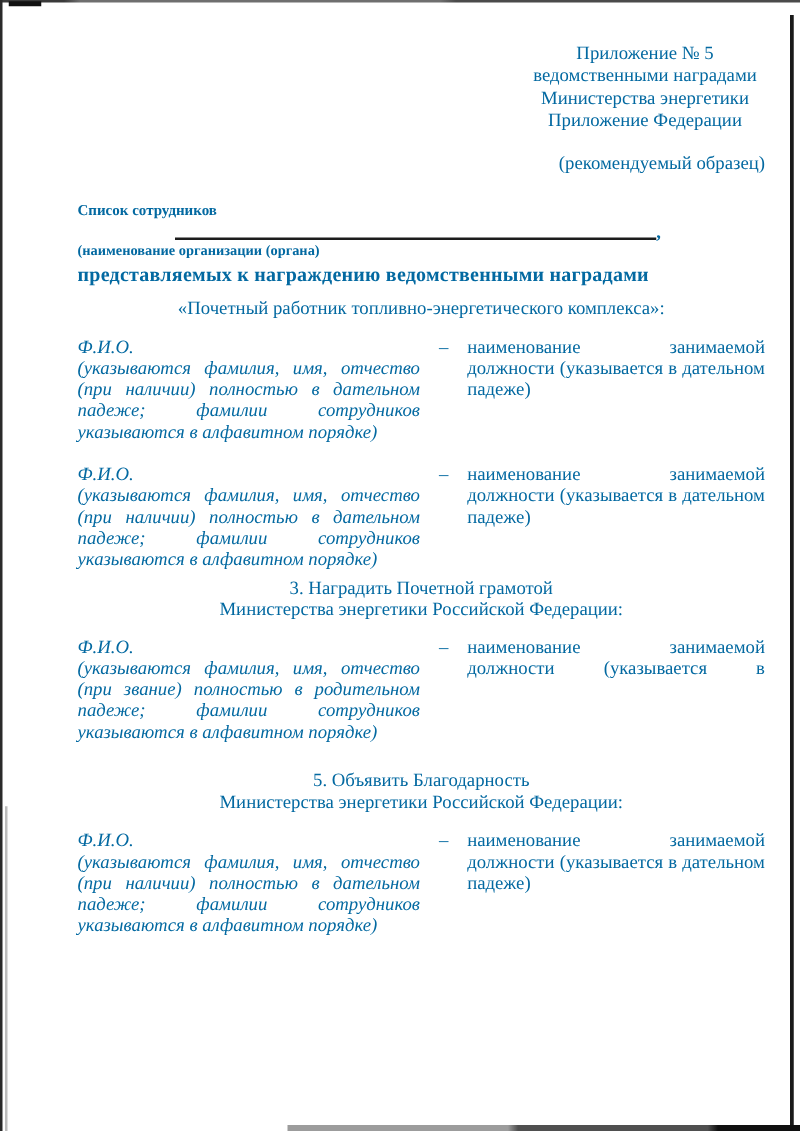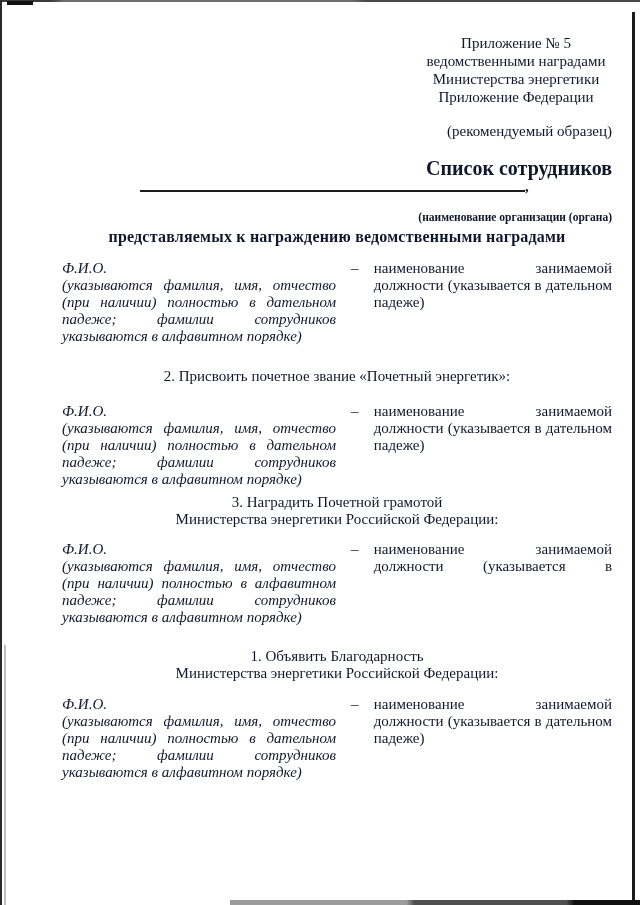--- a/index.html
+++ b/index.html
@@ -1,35 +1,35 @@
 <!DOCTYPE html>
 <html><head>
 <meta charset="utf-8">
 <style>
   html,body{margin:0;padding:0;background:#888;}
   .page{
     position:relative;width:640px;height:905px;background:#fff;
-    font-family:"Liberation Serif",serif;color:#0f172a;overflow:hidden;
+    font-family:"Liberation Serif",serif;color:#0369a1;overflow:hidden;
   }
   .content{position:absolute;left:62px;top:0;width:550px;}
 
   
   .jl{text-align:justify;text-align-last:justify;white-space:nowrap;}
   .jl.last{text-align-last:left;}
   .lines-center .jl,.lines-center .jl.last{text-align:center;text-align-last:center;white-space:normal;}
 
   .hdr{margin:34px 0 0 auto;width:192px;font-size:15px;line-height:18px;}
   .note{margin:16px 0 0 auto;width:192px;text-align:right;font-size:15px;line-height:18px;}
-  .title{margin-top:18px;text-align:right;font-weight:700;font-size:20px;line-height:20px;}
+  .title{margin-top:18px;text-align:left;font-weight:700;font-size:12px;line-height:20px;}
 
   .org-row{margin:2px 0 0 78px;display:flex;align-items:flex-end;font-size:15px;}
   .org-blank{width:385px;height:10px;border-bottom:2px solid #1c1c1c;}
   .org-comma{font-weight:700;font-size:15px;line-height:12px;}
-  .caption{margin-top:18px;text-align:right;font-weight:700;font-size:11.5px;line-height:14px;}
-  .subtitle{margin-top:3px;text-align:center;font-weight:700;font-size:16px;line-height:20px;letter-spacing:.2px;}
+  .caption{margin-top:2px;text-align:left;font-weight:700;font-size:11.5px;line-height:14px;}
+  .subtitle{margin-top:3px;font-weight:700;font-size:16px;line-height:20px;letter-spacing:.2px;}
 
   .sec-heading{font-size:15px;line-height:17.5px;}
   .block{display:flex;font-size:15px;line-height:17px;}
   .col-left{width:276px;font-style:italic;}
   .dash-col{width:38px;text-align:center;}
   .col-right{width:240px;}
 
   .s1 .sec-heading{margin-top:8px;}  .s1 .block{margin-top:13px;}
   .s2 .sec-heading{margin-top:23px;} .s2 .block{margin-top:17px;}
   .s3 .sec-heading{margin-top:6px;} .s3 .block{margin-top:12px;}
@@ -69,42 +69,40 @@
 
     <div class="org-row">
       <div class="org-blank"></div>
       <div class="org-comma">,</div>
     </div>
     <div class="caption">(наименование организации (органа)</div>
     <div class="subtitle">представляемых к награждению ведомственными наградами</div>
 
     <section class="section s1">
       <div class="sec-heading lines-center">
+          <div class="jl last">«Почетный работник топливно-энергетического комплекса»:</div>
         </div>
       <div class="block">
         <div class="col-left">
             <div class="jl">Ф.И.О.</div>
             <div class="jl">(указываются фамилия, имя, отчество</div>
             <div class="jl">(при наличии) полностью в дательном</div>
             <div class="jl">падеже; фамилии сотрудников</div>
             <div class="jl last">указываются в алфавитном порядке)</div>
           </div>
         <div class="dash-col">–</div>
         <div class="col-right">
             <div class="jl">наименование занимаемой</div>
             <div class="jl">должности (указывается в дательном</div>
             <div class="jl last">падеже)</div>
           </div>
       </div>
     </section>
 
     <section class="section s2">
-      <div class="sec-heading lines-center">
-          <div class="jl last">2. Присвоить почетное звание «Почетный энергетик»:</div>
-        </div>
       <div class="block">
         <div class="col-left">
             <div class="jl">Ф.И.О.</div>
             <div class="jl">(указываются фамилия, имя, отчество</div>
             <div class="jl">(при наличии) полностью в дательном</div>
             <div class="jl">падеже; фамилии сотрудников</div>
             <div class="jl last">указываются в алфавитном порядке)</div>
           </div>
         <div class="dash-col">–</div>
         <div class="col-right">
@@ -117,35 +115,35 @@
 
     <section class="section s3">
       <div class="sec-heading lines-center">
           <div class="jl">3. Наградить Почетной грамотой</div>
           <div class="jl last">Министерства энергетики Российской Федерации:</div>
         </div>
       <div class="block">
         <div class="col-left">
             <div class="jl">Ф.И.О.</div>
             <div class="jl">(указываются фамилия, имя, отчество</div>
-            <div class="jl">(при наличии) полностью в алфавитном</div>
+            <div class="jl">(при звание) полностью в родительном</div>
             <div class="jl">падеже; фамилии сотрудников</div>
             <div class="jl last">указываются в алфавитном порядке)</div>
           </div>
         <div class="dash-col">–</div>
         <div class="col-right">
             <div class="jl">наименование занимаемой</div>
             <div class="jl">должности (указывается в</div>
           </div>
       </div>
     </section>
 
     <section class="section s4">
       <div class="sec-heading lines-center">
-          <div class="jl">1. Объявить Благодарность</div>
+          <div class="jl">5. Объявить Благодарность</div>
           <div class="jl last">Министерства энергетики Российской Федерации:</div>
         </div>
       <div class="block">
         <div class="col-left">
             <div class="jl">Ф.И.О.</div>
             <div class="jl">(указываются фамилия, имя, отчество</div>
             <div class="jl">(при наличии) полностью в дательном</div>
             <div class="jl">падеже; фамилии сотрудников</div>
             <div class="jl last">указываются в алфавитном порядке)</div>
           </div>

